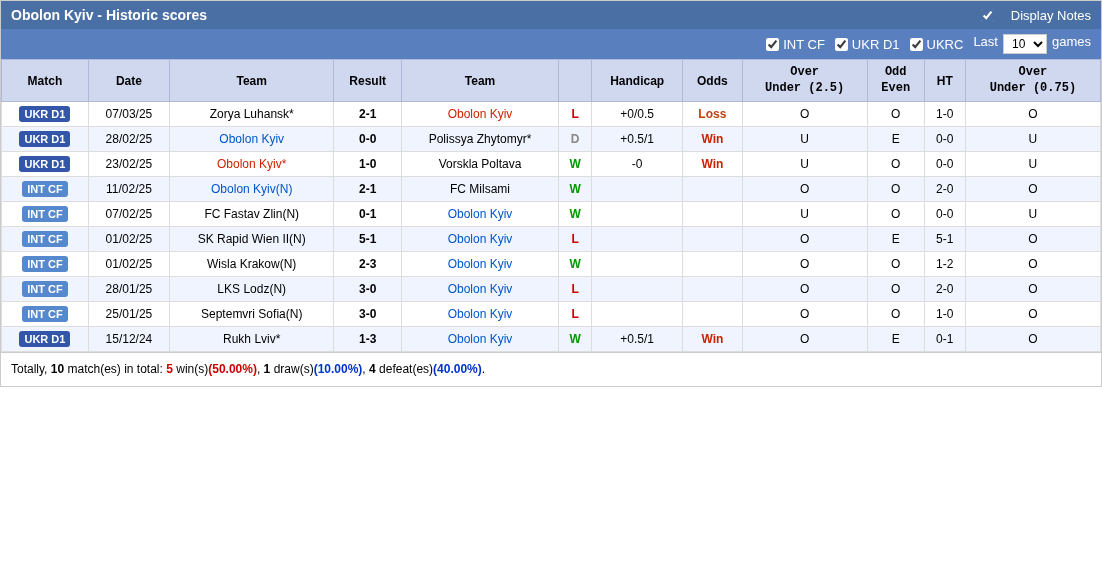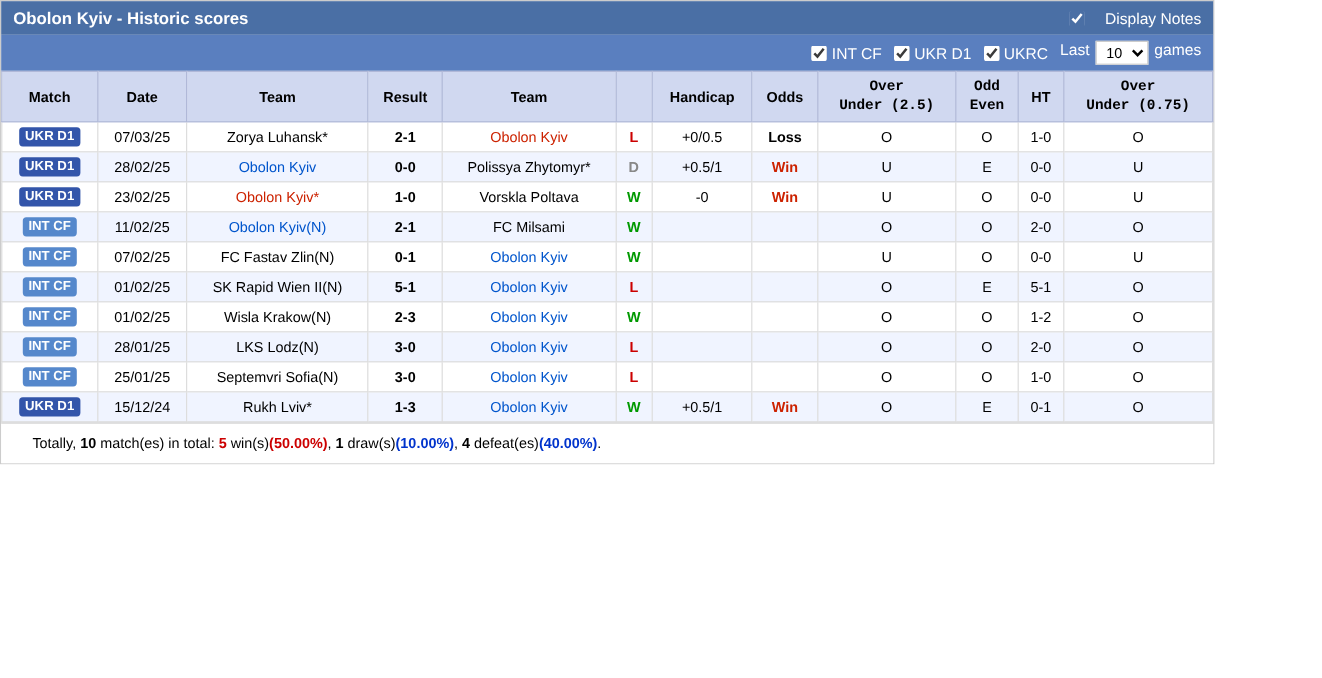--- a/index.html
+++ b/index.html
@@ -1,17 +1,17 @@
 <!DOCTYPE html>
 <html><head>
   <meta charset="utf-8">
   <style>
     * { box-sizing: border-box; margin: 0; padding: 0; }
     body { font-family: Arial, sans-serif; font-size: 12px; background: #fff; }
-    .container { width: 1012px; background: #fff; border: 1px solid #ccc; }
+    .container { width: 1102px; background: #fff; border: 1px solid #ccc; }
 
     
     .header { background: #4a6fa5; color: #fff; padding: 6px 10px; display: flex; align-items: center; justify-content: space-between; }
     .header-title { font-size: 14px; font-weight: bold; color: #fff; }
     .display-notes { display: flex; align-items: center; gap: 17px; font-size: 13px; }
     .display-notes input[type="checkbox"] { accent-color: #4a6fa5; }
 
     
     .filter-bar { background: #5a7fbf; padding: 5px 10px; display: flex; align-items: center; justify-content: flex-end; gap: 10px; color: #fff; font-size: 13px; }
     .filter-item { display: flex; align-items: center; gap: 4px; }
@@ -41,24 +41,24 @@
     
     .result { font-weight: bold; color: #000; }
 
     
     .result-w { color: #009900; font-weight: bold; }
     .result-l { color: #cc0000; font-weight: bold; }
     .result-d { color: #888; font-weight: bold; }
 
     
     .odds-win { color: #cc2200; font-weight: bold; }
-    .odds-loss { color: #000000; font-weight: bold; }
-
-    
-    .summary { padding: 6px 26px; font-size: 12px; line-height: 1.7; border-top: 1px solid #ccc; background: #fff; }
+    .odds-loss { color: #c2410c; font-weight: bold; }
+
+    
+    .summary { padding: 6px 10px; font-size: 12px; line-height: 1.7; border-top: 1px solid #ccc; background: #fff; }
     .summary span.bold { font-weight: bold; }
     .summary span.red { color: #cc0000; font-weight: bold; }
     .summary span.blue { color: #0033cc; font-weight: bold; }
 
     .th-multi { line-height: 1.3; font-family: Liberation Mono, monospace; }
   </style>
 </head>
 <body>
 
 <div class="container">

